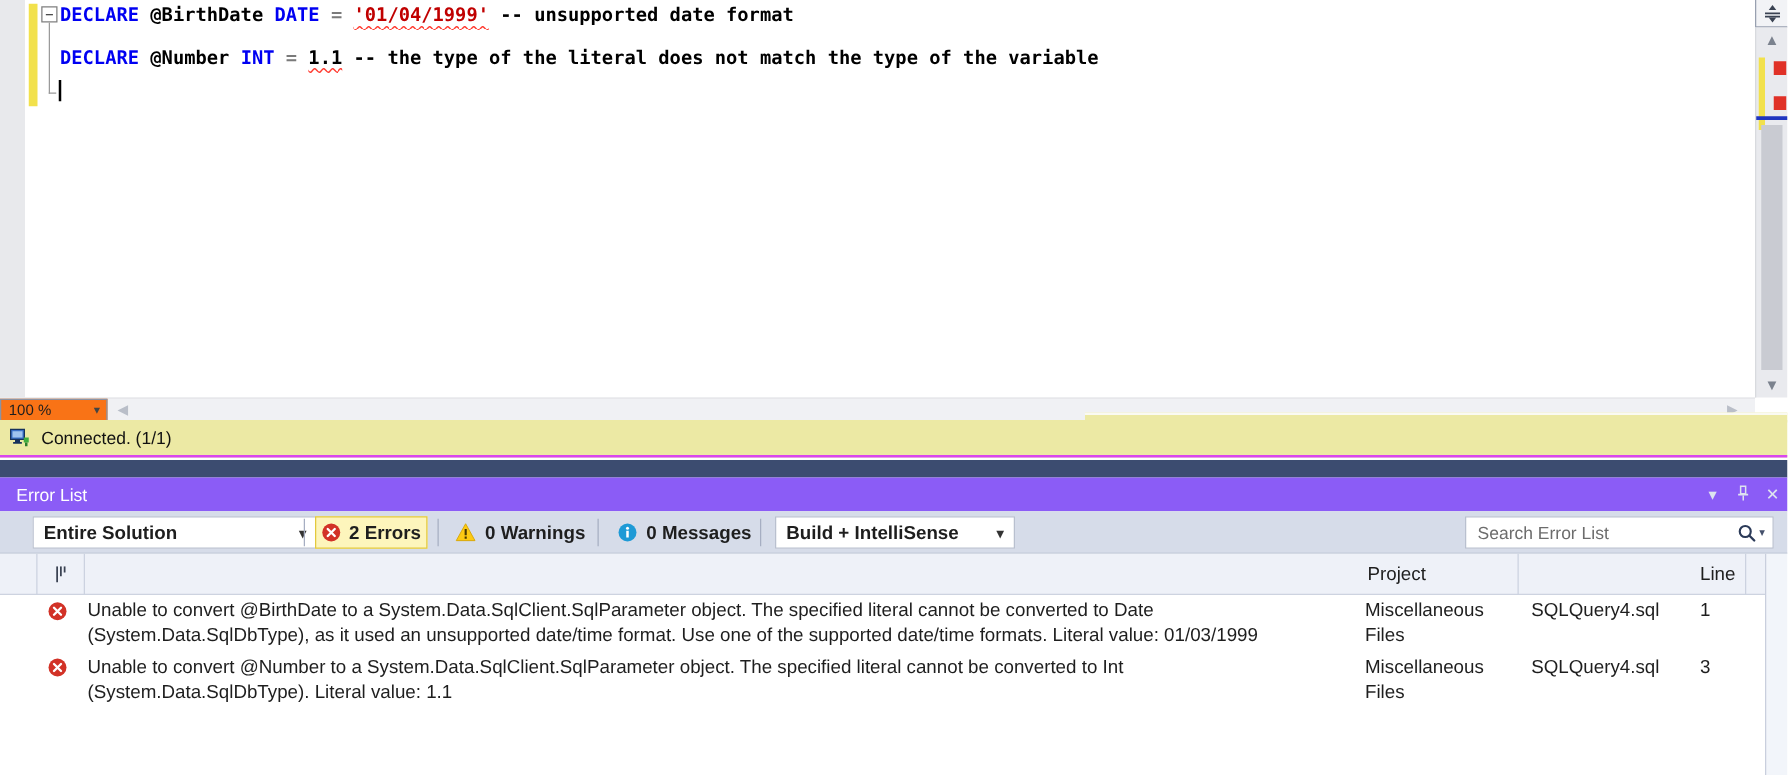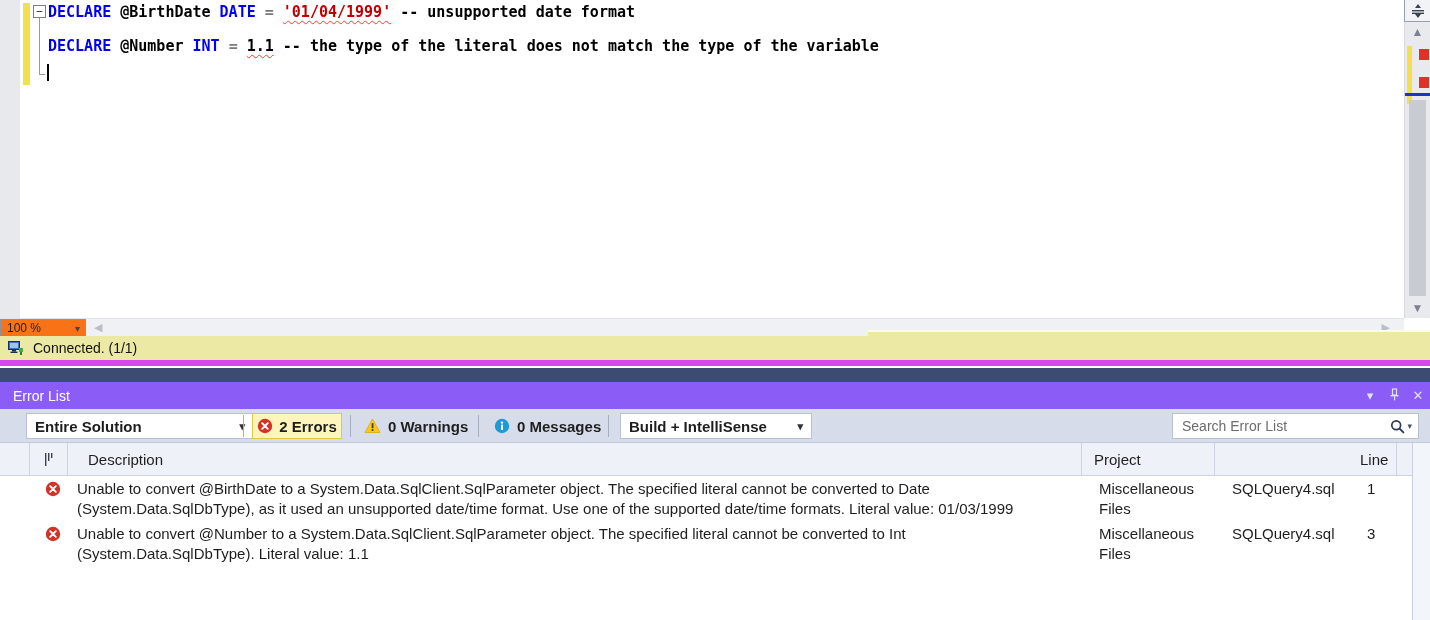--- a/index.html
+++ b/index.html
@@ -36,21 +36,21 @@
   
   .hscroll { position:absolute; left:0; top:318px; width:1404px; height:18px; background:#f0f1f4; border-top:1px solid #e3e4e8; }
   .zoom-combo { position:absolute; left:0; top:0; width:86px; height:18px; background:#f97316; border:1px solid #8a93a5;
                 display:flex; align-items:center; font-size:12px; padding-left:6px; }
   .zoom-combo .dd { margin-left:auto; padding-right:5px; color:#444; font-size:10px; }
   .hs-left  { position:absolute; left:94px; top:2px; color:#b9bec8; font-size:11px; }
   .hs-right { position:absolute; right:14px; top:2px; color:#b9bec8; font-size:11px; }
 
   
   .status-raise { position:absolute; left:868px; top:330px; width:562px; height:8px; background:#ece9a4; border-top:2px solid #fafaf2; }
-  .statusbar { position:absolute; left:0; top:336px; width:1430px; height:30px; background:#ece9a4; border-bottom:6px solid #d946ef;
+  .statusbar { position:absolute; left:0; top:336px; width:1430px; height:30px; background:#ece9a4; border-bottom:2px solid #d946ef;
                display:flex; align-items:center; padding-left:8px; }
   .statusbar .txt { margin-left:8px; font-size:14px; color:#111; }
 
   
   .band { position:absolute; left:0; top:368px; width:1430px; height:14px; background:#3c4c70; }
   .el-title { position:absolute; left:0; top:382px; width:1430px; height:27px; background:#8b5cf6; color:#fff;
               display:flex; align-items:center; font-size:14px; padding-left:13px; }
   .el-title .spacer { flex:1; }
   .tb-ic { width:24px; text-align:center; color:#dde3ef; font-size:13px; cursor:default; }
   .el-toolbar { position:absolute; left:0; top:409px; width:1430px; height:34px; background:#d6dce9; border-bottom:1px solid #c2c9d9; }
@@ -76,21 +76,21 @@
   .hc { position:absolute; top:0; height:33px; border-right:1px solid #ccd2e0; display:flex; align-items:center; }
   .hc-gutter { left:0; width:30px; }
   .hc-icon   { left:30px; width:38px; justify-content:center; }
   .hc-desc   { left:68px; width:1014px; padding-left:20px; }
   .hc-proj   { left:1082px; width:133px; padding-left:12px; }
   .hc-file   { left:1215px; width:135px; padding-left:12px; }
   .hc-line   { left:1350px; width:47px;  padding-left:10px; }
   .hc-extra  { left:1397px; width:15px; border-right:none; }
   .right-lane { position:absolute; right:0; top:443px; width:18px; height:177px; background:#f2f5fa; border-left:1px solid #c9cfdd; }
 
-  .el-rows { position:absolute; left:0; top:476px; width:1412px;margin-left:7px; }
+  .el-rows { position:absolute; left:0; top:476px; width:1412px; }
   .el-row { position:relative; height:45px; font-size:15px; }
   .row-icon { position:absolute; left:38px; top:5px; }
   .rl { position:absolute; white-space:nowrap; line-height:20px; }
   .d1 { left:70px; top:3px; } .d2 { left:70px; top:23px; }
   .p1 { left:1092px; top:3px; } .p2 { left:1092px; top:23px; }
   .f1 { left:1225px; top:3px; } .ln1 { left:1360px; top:3px; }
 </style>
 </head>
 <body>
 
@@ -218,23 +218,20 @@
 
 <div class="el-head">
   <div class="hc hc-gutter"></div>
   <div class="hc hc-icon">
     <svg width="10" height="13" viewBox="0 0 10 13">
       <rect x="1" y="0" width="1.4" height="13" fill="#3a4252"></rect>
       <rect x="4" y="0" width="1.4" height="8" fill="#3a4252"></rect>
       <rect x="7" y="0" width="1.4" height="5" fill="#3a4252"></rect>
     </svg>
   </div>
-  <div class="hc hc-desc">
-    <span>Description</span>
-  </div>
   <div class="hc hc-proj">
     <span>Project</span>
   </div>
   <div class="hc hc-line">
     <span>Line</span>
   </div>
   <div class="hc hc-extra"></div>
 </div>
 <div class="right-lane"></div>
 

